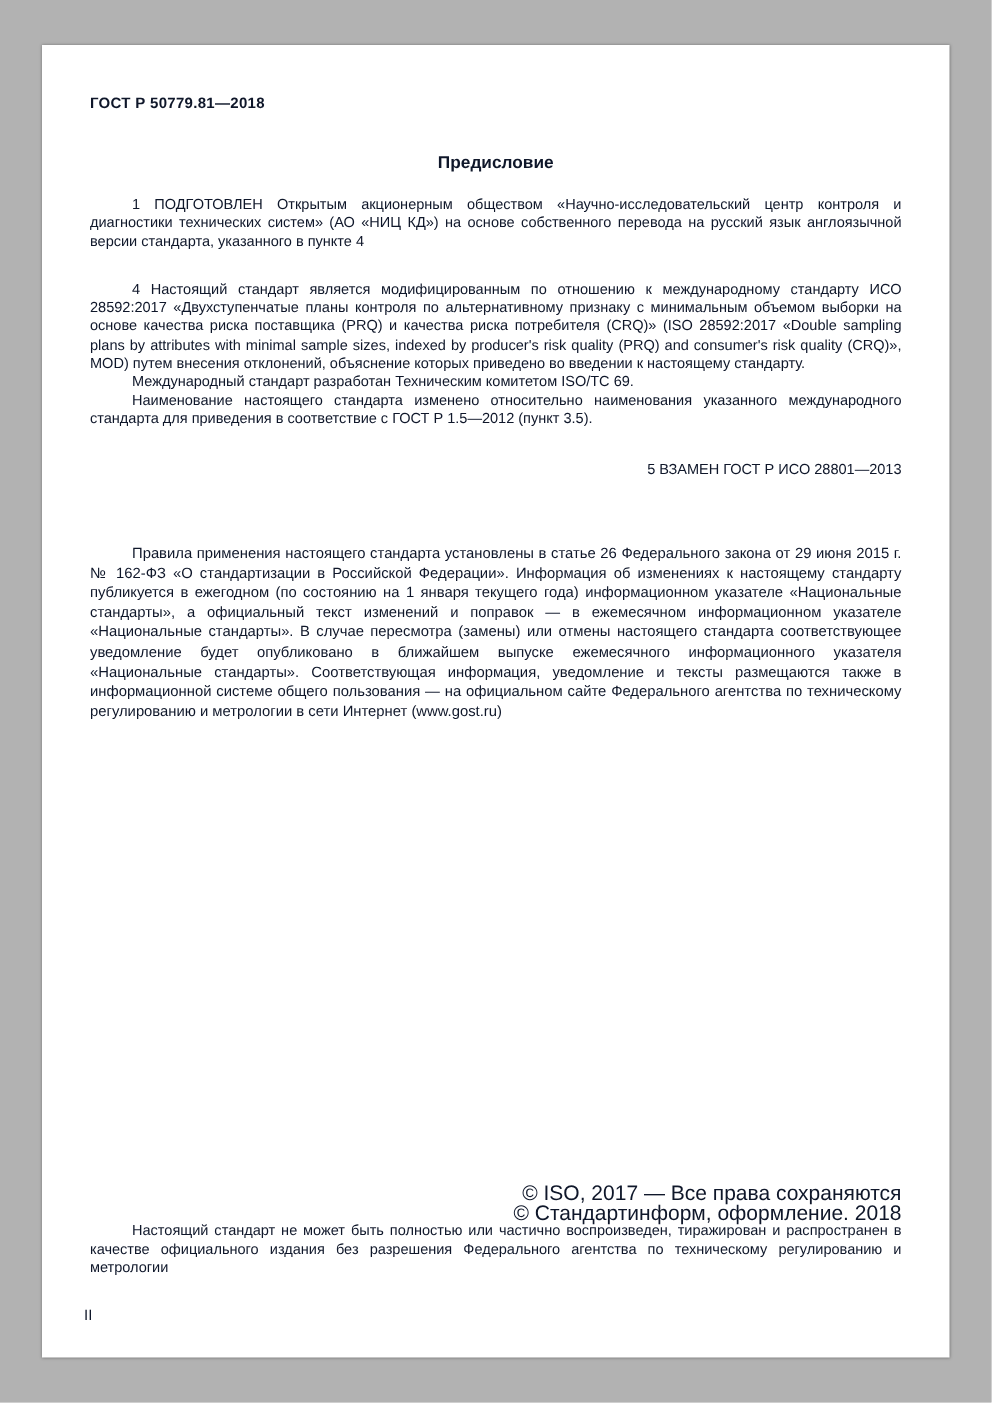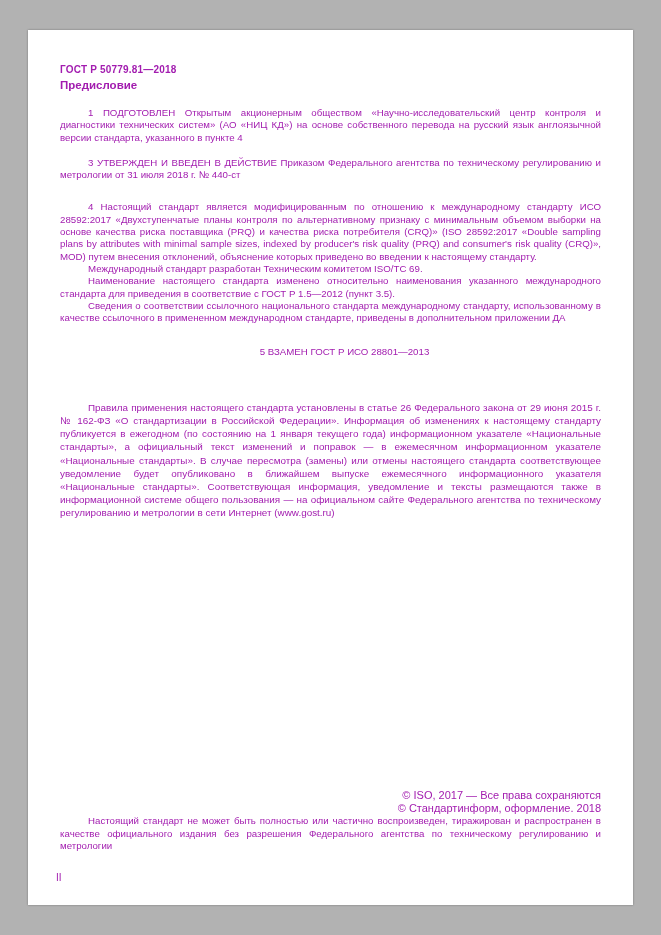--- a/index.html
+++ b/index.html
@@ -3,63 +3,64 @@
 <meta charset="utf-8">
 <style>
   * { margin: 0; padding: 0; box-sizing: border-box; }
   html, body { background: #b2b2b2; }
   .canvas {
     width: 661px;
     height: 935px;
     background: #b2b2b2;
     padding: 30px 28px;
     font-family: "Liberation Sans", sans-serif;
-    color: #a21caf;
+    color: #0f172a;
   }
   .page {
     width: 605px;
     height: 875px;
     background: #ffffff;
     position: relative;
     padding: 34px 32px 0 32px;
     box-shadow: 0 0 2px rgba(0,0,0,0.35);
   }
   .doc-header {
     font-size: 10px;
     font-weight: bold;
     letter-spacing: 0.2px;
   }
   .title {
+    text-align: center;
     font-size: 11.5px;
     font-weight: bold;
-    margin-top: 4px;
+    margin-top: 28px;
   }
   .para {
     font-size: 9.7px;
     line-height: 12.3px;
     text-align: justify;
     text-indent: 28px;
   }
   .clause { margin-top: 13px; }
   .clause-first { margin-top: 16px; }
   .clause-4 { margin-top: 20px; }
-  .clause-5 { margin-top: 22px; text-align: center; }
+  .clause-5 { margin-top: 22px; text-align: right; }
   .legal-notice {
     margin-top: 42px;
     font-size: 9.9px;
     line-height: 13.2px;
     text-align: justify;
     text-indent: 28px;
   }
   .copyright-block {
     position: absolute;
     right: 32px;
     bottom: 90px;
     text-align: right;
-    font-size: 11px;
+    font-size: 14px;
     line-height: 13px;
   }
   .reproduction-notice {
     position: absolute;
     left: 32px;
     right: 32px;
     bottom: 52px;
     font-size: 9.7px;
     line-height: 12.6px;
     text-align: justify;
@@ -78,27 +79,25 @@
 <div class="canvas">
   <div class="page">
 
     <div class="doc-header">ГОСТ Р 50779.81—2018</div>
 
     <div class="title">Предисловие</div>
 
     <p class="para clause clause-first">1  ПОДГОТОВЛЕН Открытым акционерным обществом «Научно-исследовательский центр контроля и диагностики технических систем» (АО «НИЦ КД») на основе собственного перевода на русский язык англоязычной версии стандарта, указанного в пункте 4</p>
 
 
-    <p class="para clause">3  УТВЕРЖДЕН И ВВЕДЕН В ДЕЙСТВИЕ Приказом Федерального агентства по техническому регулированию и метрологии от 31 июля 2018 г. № 440-ст</p>
 
     <div>
       <p class="para clause-4">4  Настоящий стандарт является модифицированным по отношению к международному стандарту ИСО 28592:2017 «Двухступенчатые планы контроля по альтернативному признаку с минимальным объемом выборки на основе качества риска поставщика (PRQ) и качества риска потребителя (CRQ)» (ISO 28592:2017 «Double sampling plans by attributes with minimal sample sizes, indexed by producer's risk quality (PRQ) and consumer's risk quality (CRQ)», MOD) путем внесения отклонений, объяснение которых приведено во введении к настоящему стандарту.</p>
       <p class="para">Международный стандарт разработан Техническим комитетом ISO/TC 69.</p>
       <p class="para">Наименование настоящего стандарта изменено относительно наименования указанного международного стандарта для приведения в соответствие с ГОСТ Р 1.5—2012 (пункт 3.5).</p>
-      <p class="para">Сведения о соответствии ссылочного национального стандарта международному стандарту, использованному в качестве ссылочного в примененном международном стандарте, приведены в дополнительном приложении ДА</p>
     </div>
 
     <p class="para clause-5">5  ВЗАМЕН ГОСТ Р ИСО 28801—2013</p>
 
     <p class="legal-notice">Правила применения настоящего стандарта установлены в статье 26 Федерального закона от 29 июня 2015 г. № 162-ФЗ «О стандартизации в Российской Федерации». Информация об изменениях к настоящему стандарту публикуется в ежегодном (по состоянию на 1 января текущего года) информационном указателе «Национальные стандарты», а официальный текст изменений и поправок — в ежемесячном информационном указателе «Национальные стандарты». В случае пересмотра (замены) или отмены настоящего стандарта соответствующее уведомление будет опубликовано в ближайшем выпуске ежемесячного информационного указателя «Национальные стандарты». Соответствующая информация, уведомление и тексты размещаются также в информационной системе общего пользования — на официальном сайте Федерального агентства по техническому регулированию и метрологии в сети Интернет (www.gost.ru)</p>
 
     <div class="copyright-block">
       <div>© ISO, 2017 — Все права сохраняются</div>
       <div>© Стандартинформ, оформление. 2018</div>
     </div>

